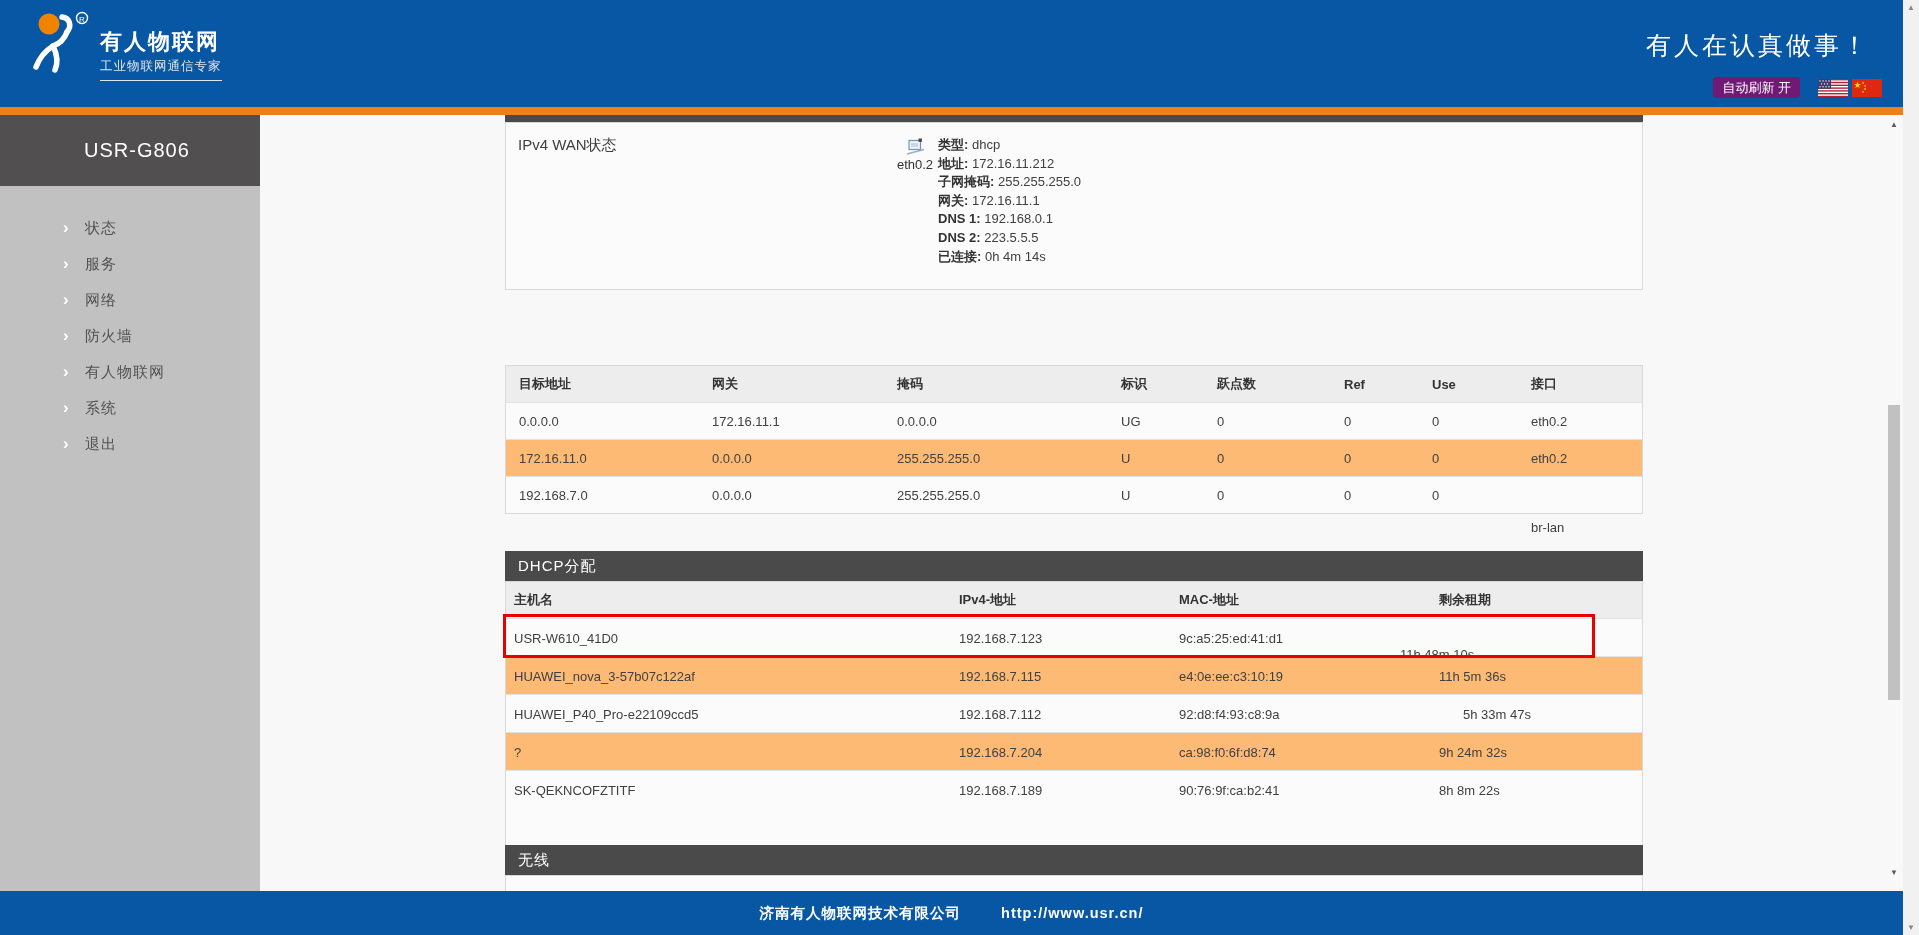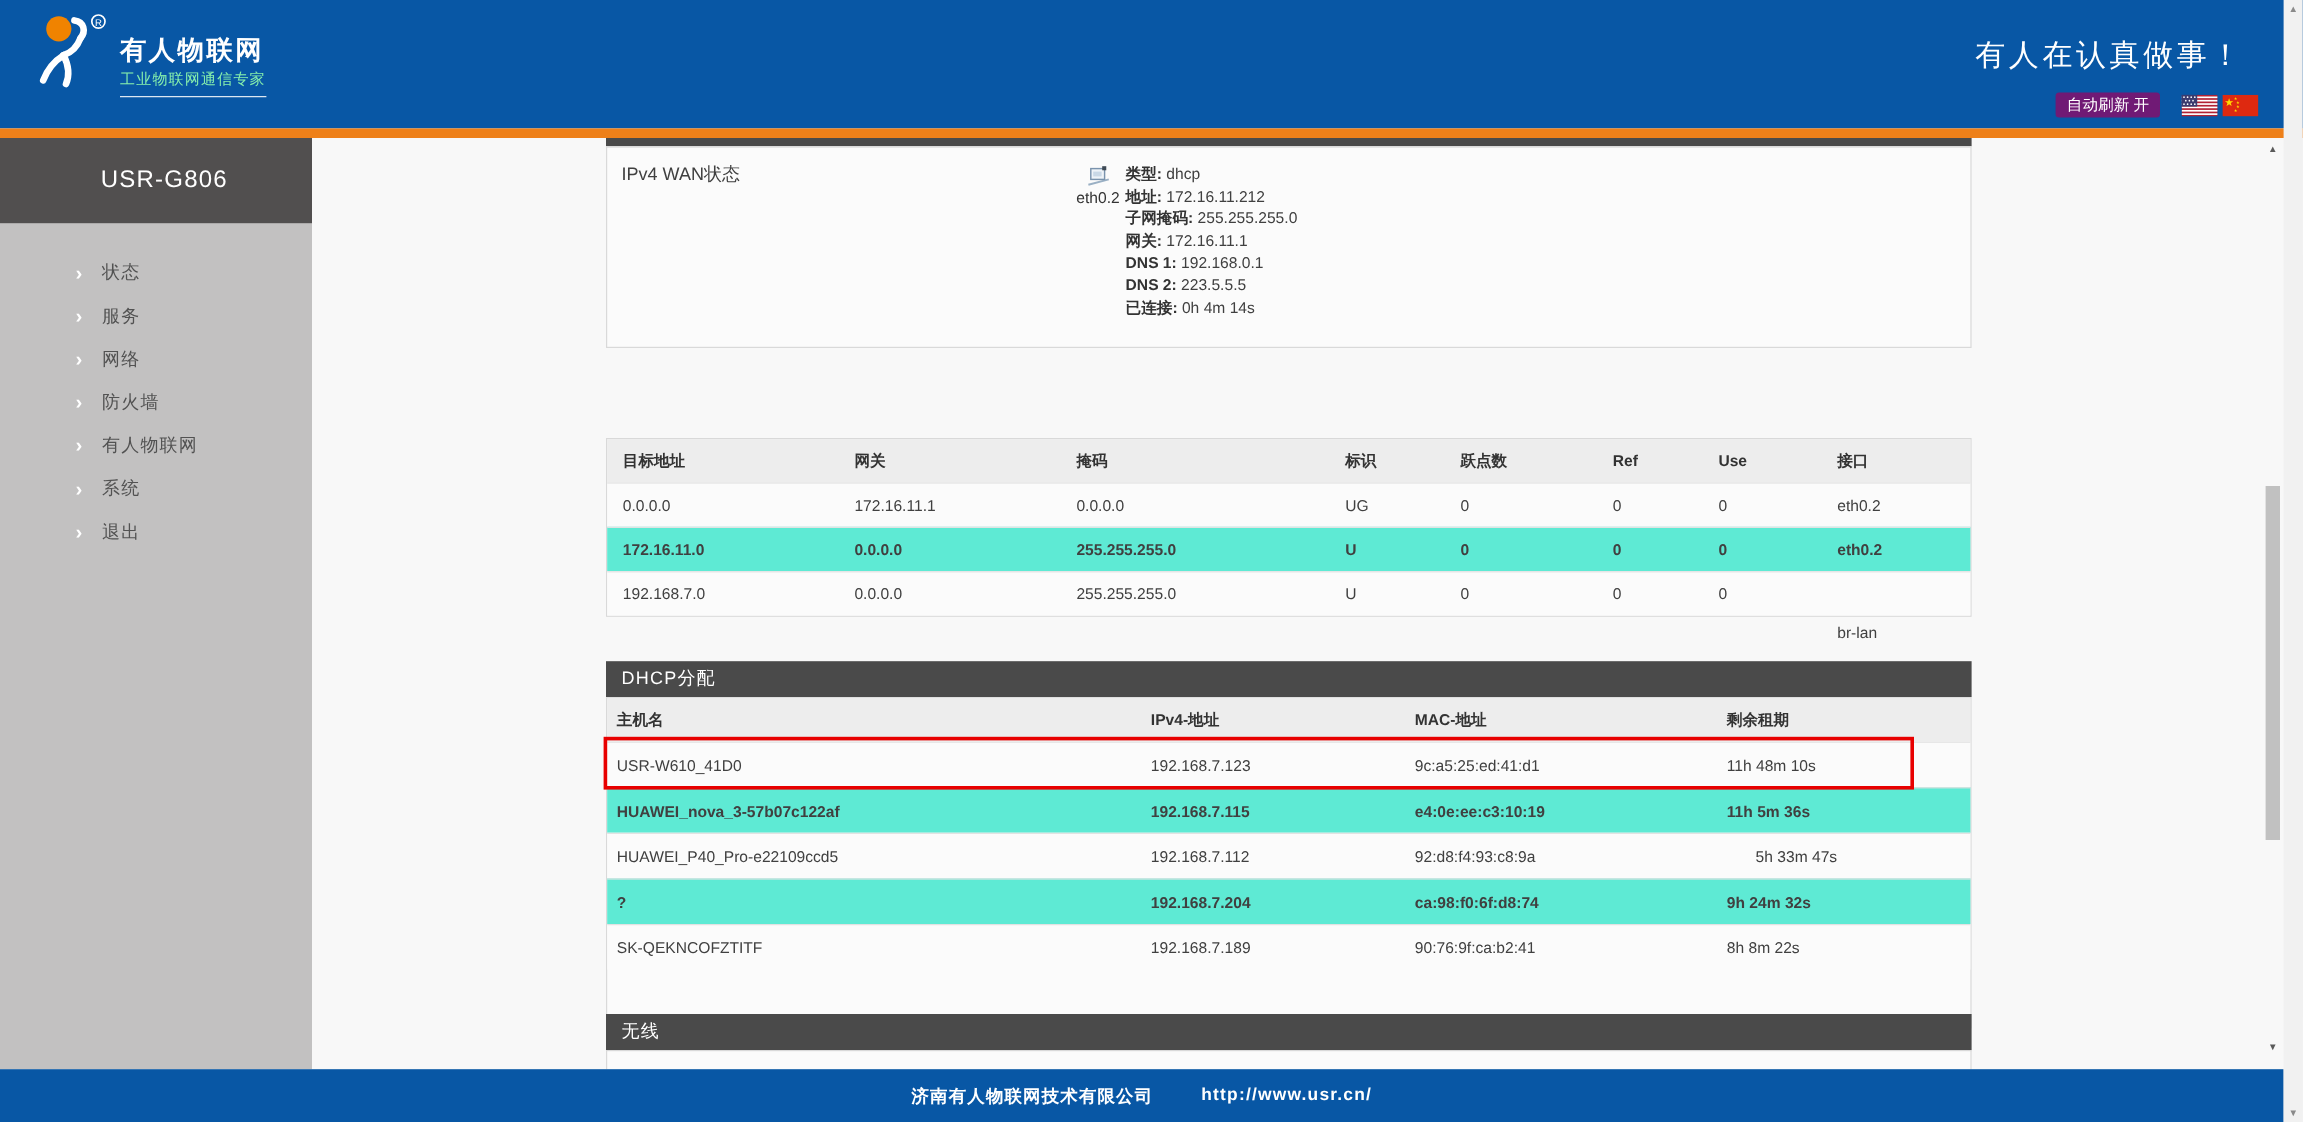--- a/index.html
+++ b/index.html
@@ -3,21 +3,21 @@
 <meta charset="utf-8">
 <style>
   html,body{margin:0;padding:0;background:#e9e9e9;}
   #root{position:relative;width:1919px;height:935px;background:#f8f8f8;overflow:hidden;
         font-family:"Liberation Sans","DejaVu Sans",sans-serif;}
   
   .topbar{position:absolute;left:0;top:0;width:1919px;height:107px;background:#0857a5;}
   .orange-stripe{position:absolute;left:0;top:107px;width:1919px;height:8px;background:#ee8019;}
   .logo{position:absolute;left:26px;top:9px;}
   .brand{position:absolute;left:100px;top:27px;color:#fff;font-size:22px;font-weight:bold;letter-spacing:2px;}
-  .tagline{position:absolute;left:100px;top:58px;color:#86efac;font-size:12.5px;letter-spacing:1px;
+  .tagline{position:absolute;left:100px;top:58px;color:#e5e5e5;font-size:12.5px;letter-spacing:1px;
            padding-bottom:5px;border-bottom:1px solid rgba(255,255,255,.85);}
   .slogan{position:absolute;right:49px;top:29px;color:#fff;font-size:25px;letter-spacing:3px;}
   .refresh-btn{position:absolute;right:119px;top:77px;height:21px;line-height:21px;padding:0 9px;
                background:#701a75;color:#fff;font-size:13px;border-radius:3px;cursor:pointer;}
   .flag{position:absolute;top:79px;width:30px;height:18px;cursor:pointer;}
   .flag-us{right:71px;} .flag-cn{right:37px;}
   
   .sidebar{position:absolute;left:0;top:115px;width:260px;height:776px;background:#c2c1c1;}
   .sidehead{position:absolute;left:0;top:0;width:260px;height:71px;background:#514f4f;box-sizing:border-box;
             color:#fff;font-size:20px;line-height:71px;padding-left:84px;letter-spacing:1px;}
@@ -32,21 +32,21 @@
   .wan-title{position:absolute;left:12px;top:13px;font-size:15px;color:#404040;}
   .wan-iface-icon{position:absolute;left:399px;top:14px;}
   .wan-iface{position:absolute;left:376px;top:34px;width:66px;text-align:center;font-size:13px;color:#333;}
   .wan-fields{position:absolute;left:432px;top:13px;}
   .wline{height:18.6px;line-height:18.6px;font-size:13px;color:#404040;white-space:nowrap;}
   .wlab{font-weight:bold;color:#333;}
   
   .thead{position:absolute;left:0;top:0;width:100%;background:#ededed;}
   .hcell{position:absolute;top:50%;transform:translateY(-50%);font-size:13px;font-weight:bold;color:#333;white-space:nowrap;}
   .trow{position:absolute;left:0;width:100%;background:#fbfbfb;border-top:1px solid #e2e2e2;box-sizing:border-box;}
-  .trow.alt{background:#5eead4;font-weight:bold;}
+  .trow.alt{background:#fdba74;}
   .tcell{position:absolute;top:50%;transform:translateY(-50%);font-size:13px;color:#404040;white-space:nowrap;}
   .hl-box{position:absolute;left:503px;top:614px;width:1092px;height:44px;border:3px solid #e80000;
           box-sizing:border-box;pointer-events:none;}
   
   .footer{position:absolute;left:0;top:891px;width:1903px;height:44px;background:#0857a5;
           display:flex;align-items:center;justify-content:center;gap:40px;}
   .footer span{color:#fff;font-size:14.5px;font-weight:bold;letter-spacing:1px;}
   .footer .url{cursor:pointer;}
   
   .win-scroll{position:absolute;left:1903px;top:0;width:16px;height:935px;background:#f1f1f1;}
@@ -220,21 +220,21 @@
       <div class="thead" style="height: 36px;">
         <span class="hcell" style="left: 8px;">主机名</span>
         <span class="hcell" style="left: 453px;">IPv4-地址</span>
         <span class="hcell" style="left: 673px;">MAC-地址</span>
         <span class="hcell" style="left: 933px;">剩余租期</span>
       </div>
       <div class="trow" style="top: 36px; height: 38px;">
         <span class="tcell" style="left: 8px;">USR-W610_41D0</span>
         <span class="tcell" style="left: 453px;">192.168.7.123</span>
         <span class="tcell" style="left: 673px;">9c:a5:25:ed:41:d1</span>
-        <span class="tcell" style="left: 933px;">11h 48m 10s</span>
+        <span class="tcell" style="left: 894px; margin-top: 16px;">11h 48m 10s</span>
       </div>
       <div class="trow alt" style="top: 74px; height: 38px;">
         <span class="tcell" style="left: 8px;">HUAWEI_nova_3-57b07c122af</span>
         <span class="tcell" style="left: 453px;">192.168.7.115</span>
         <span class="tcell" style="left: 673px;">e4:0e:ee:c3:10:19</span>
         <span class="tcell" style="left: 933px;">11h 5m 36s</span>
       </div>
       <div class="trow" style="top: 112px; height: 38px;">
         <span class="tcell" style="left: 8px;">HUAWEI_P40_Pro-e22109ccd5</span>
         <span class="tcell" style="left: 453px;">192.168.7.112</span>

